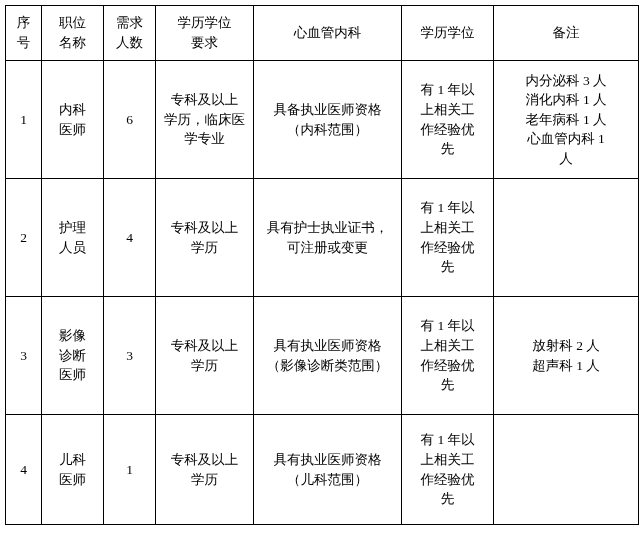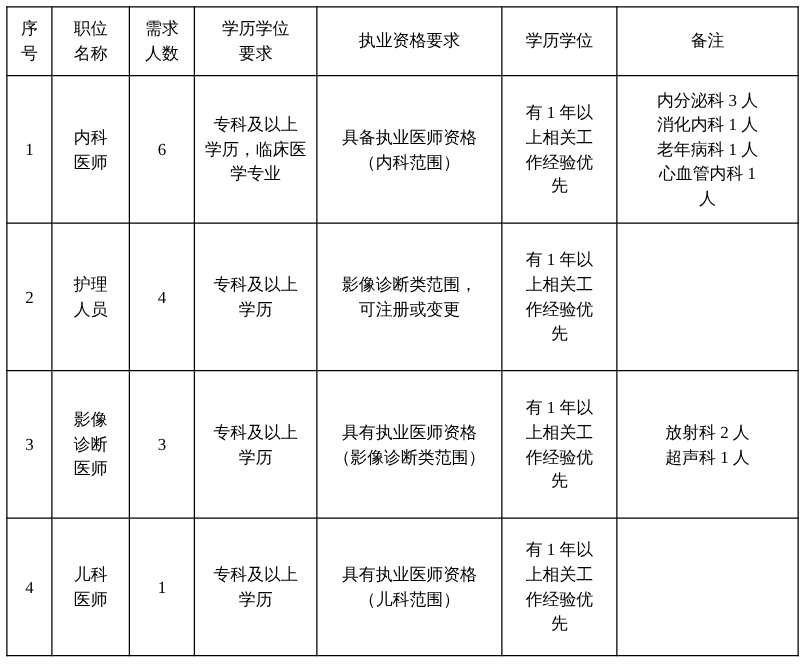--- a/index.html
+++ b/index.html
@@ -84,21 +84,21 @@
           </th>
         <th>
             <span class="cellwrap">需求
 人数</span>
           </th>
         <th>
             <span class="cellwrap">学历学位
 要求</span>
           </th>
         <th>
-            <span class="cellwrap">执业资格要求</span>
+            <span class="cellwrap">心血管内科</span>
           </th>
         <th>
             <span class="cellwrap">学历学位</span>
           </th>
         <th>
             <span class="cellwrap">备注</span>
           </th>
       </tr>
     </thead>
     <tbody>
@@ -145,21 +145,21 @@
 人员</span>
           </td>
         <td>
             <span class="cellwrap">4</span>
           </td>
         <td>
             <span class="cellwrap">专科及以上
 学历</span>
           </td>
         <td>
-            <span class="cellwrap">影像诊断类范围，
+            <span class="cellwrap">具有护士执业证书，
 可注册或变更</span>
           </td>
         <td>
             <span class="cellwrap">有 1 年以
 上相关工
 作经验优
 先</span>
           </td>
         <td>
             <span class="cellwrap"></span>

